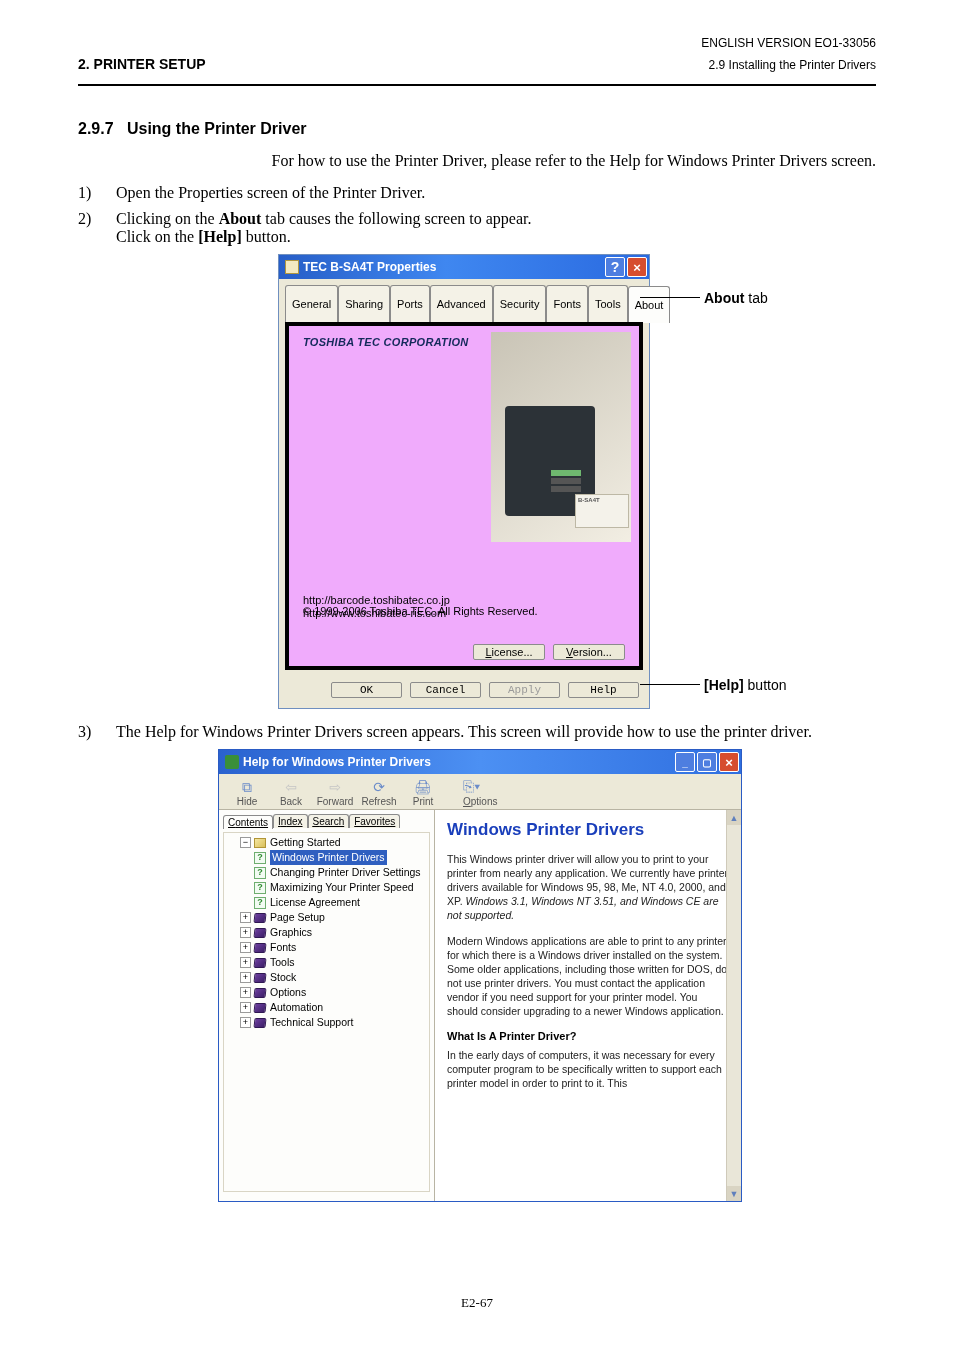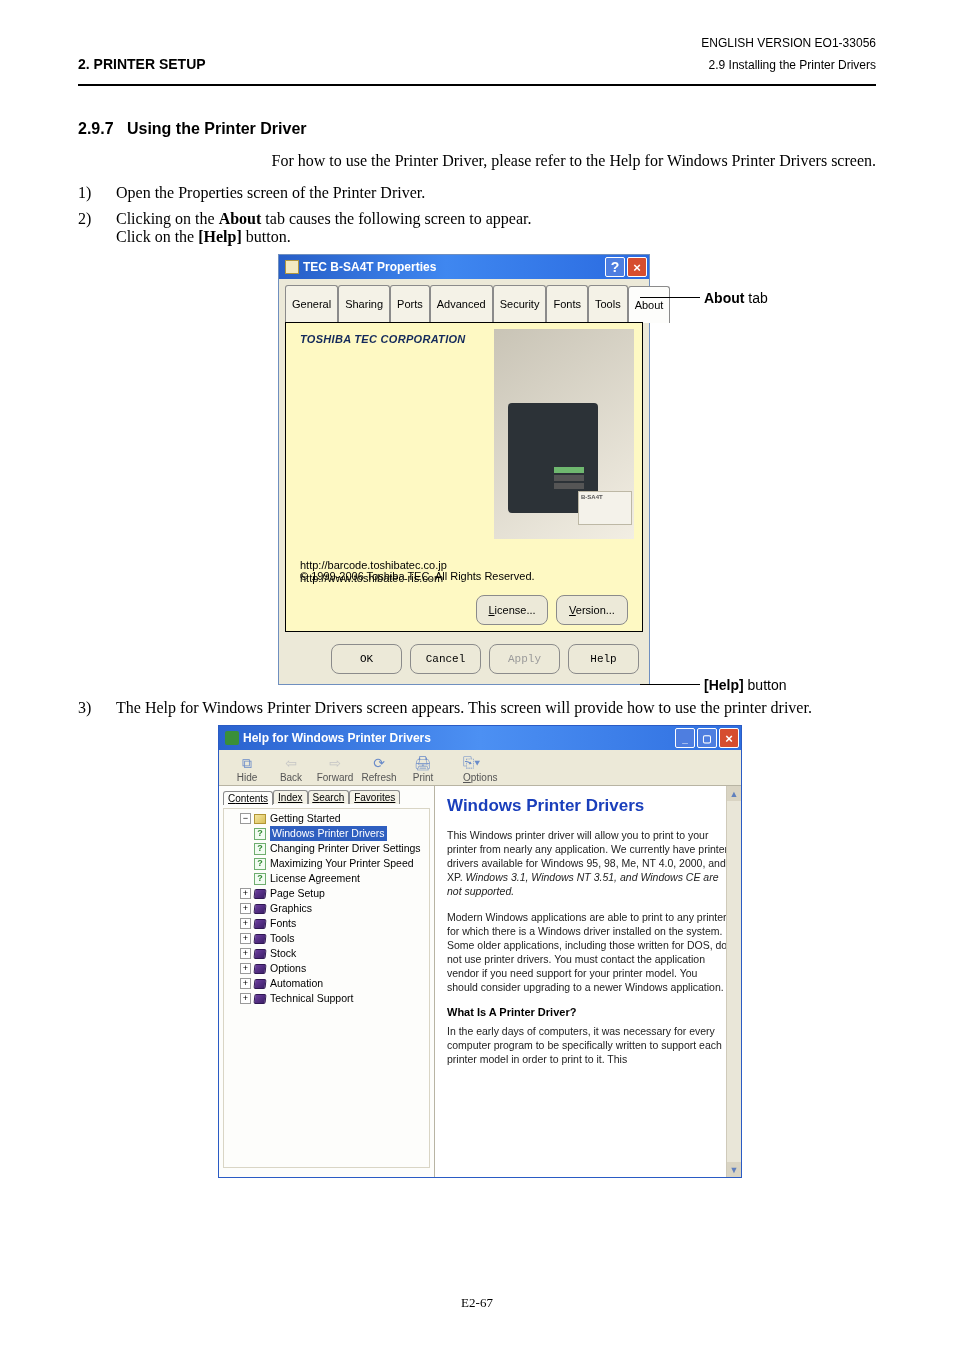--- a/index.html
+++ b/index.html
@@ -48,43 +48,43 @@
   }
   .tbtn.help { background: #4e7ee0; font-size: 14px; }
   .tabs { display: flex; padding: 6px 6px 0 6px; background: #ece9d8; }
   .tab {
     font-size: 11px; padding: 12px 6px; border: 1px solid #8b8b8b;
     border-bottom: none; background: #f4f2e7; margin-right: 0;
     border-top-right-radius: 3px; border-top-left-radius: 3px;
   }
   .tab.sel { background: #fdfdfb; position: relative; top: 1px; }
   .panel {
-    margin: 0 6px 6px 6px; border: 1px solid #000000; background: #fef9c3;
-    height: 310px; position: relative;
+    margin: 0 6px 6px 6px; border: 4px solid #000000; background: #f0abfc;
+    height: 348px; position: relative;
   }
   .corp { font-weight: bold; font-style: italic; font-family: Arial; font-size: 11px; position: absolute; top: 10px; left: 14px; color: #142a5b; letter-spacing: 0.3px; }
   .about-img {
     position: absolute; right: 8px; top: 6px; width: 140px; height: 210px;
     background: linear-gradient(145deg,#c9c4b6 0%,#f2eee3 100%);
   }
   .printer {
     position: absolute; right: 44px; top: 80px; width: 90px; height: 110px;
     background: #2c3237; border-radius: 4px;
   }
   .printer::before { content:""; position:absolute; top:64px; left:46px; width:30px; height:6px; background:#6fb86f; box-shadow:0 8px 0 #555,0 16px 0 #555; }
   .label {
     position: absolute; right: 10px; top: 168px; width: 54px; height: 34px;
     background: #f4f2ea; border:1px solid #bdb8a5; font-size: 6px; padding:2px; color:#555;
   }
   .urls { position: absolute; bottom: 46px; left: 14px; font-size: 11px; line-height: 13px; }
   .copy { position: absolute; bottom: 2px; left: 14px; right: 14px; font-size: 11px; line-height: 14px; }
   .licver { position: absolute; right: 14px; bottom: 6px; display: flex; gap: 8px; }
   .btn {
-    font-size: 11px; padding: 8px 0; width: 72px; text-align: center;
-    background: #ece9d8; border: 1px solid #8b8b8b; border-radius: 8px;
+    font-size: 11px; padding: 1px 0; width: 72px; text-align: center;
+    background: #ece9d8; border: 1px solid #8b8b8b; border-radius: 2px;
   }
   .dlg-btns { display: flex; justify-content: flex-end; padding: 6px 10px 10px 10px; gap: 8px; }
   .dlg-btns .btn { width: 71px; font-family: Liberation Mono, monospace; }
   .btn.disabled { color: #9a9a9a; }
 
   .callout { position: absolute; font-family: Arial, sans-serif; font-size: 14px; }
   .callout .b { font-weight: bold; }
   .leader { position: absolute; border-top: 1px solid #000; }
 
   

